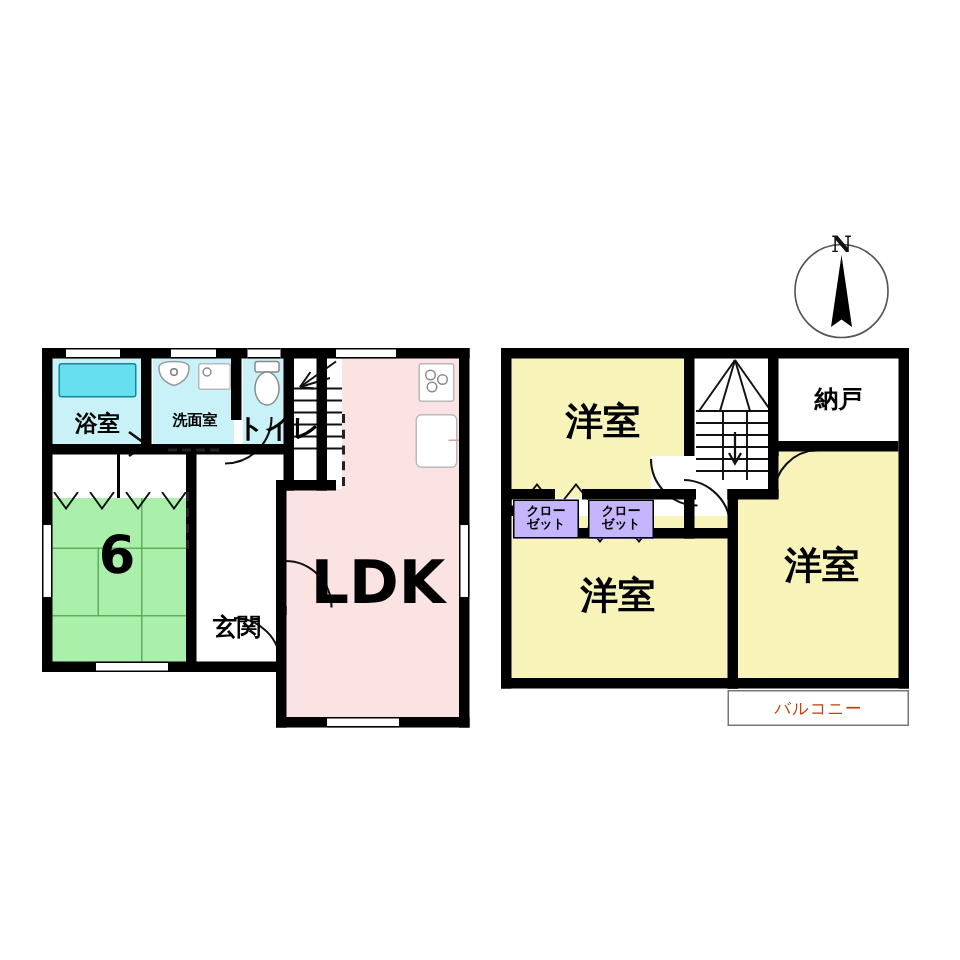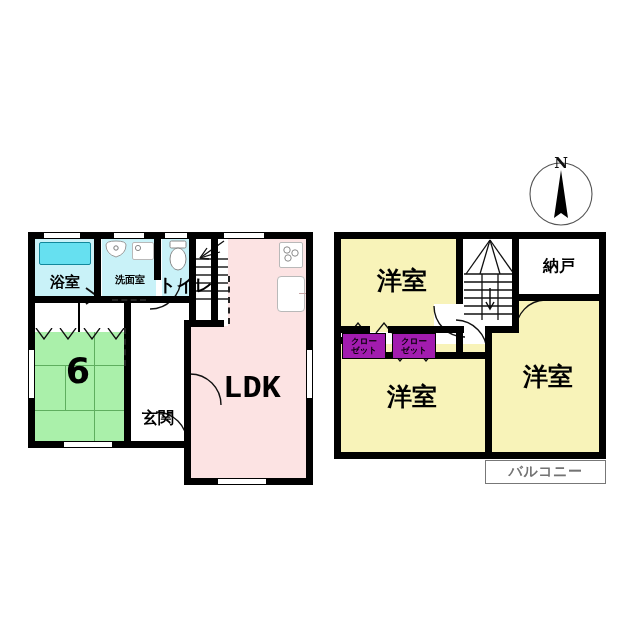--- a/index.html
+++ b/index.html
@@ -36,26 +36,26 @@
   .c-green{background:#aaf0aa;}
   .c-cyan{background:#c9f2f8;}
   .c-yellow{background:#f8f3b9;}
   .c-white{background:#ffffff;}
 
   .tatami-line{position:absolute;background:#5fae5f;}
   .win{position:absolute;box-sizing:border-box;background:#fff;border-top:1.6px solid #000;border-bottom:1.6px solid #000;}
   .win-v{position:absolute;box-sizing:border-box;background:#fff;border-left:1.6px solid #000;border-right:1.6px solid #000;}
   .dash{position:absolute;border-left:2px dashed #222;}
   .dash-h{position:absolute;border-top:2px dashed #222;}
-  .closet-box{position:absolute;box-sizing:border-box;background:#a21caf;border:1.5px solid #000;
+  .closet-box{position:absolute;box-sizing:border-box;background:#c4b5fd;border:1.5px solid #000;
     display:flex;flex-direction:column;align-items:center;justify-content:center;text-align:center;}
   .closet-box span{font-size:8.5px;font-weight:bold;line-height:9.5px;color:#000;}
   .balcony{position:absolute;box-sizing:border-box;background:#fff;border:1.4px solid #777;
     display:flex;align-items:center;justify-content:center;}
-  .balcony span{font-size:14px;font-weight:bold;color:#737373;letter-spacing:0.5px;}
+  .balcony span{font-size:11px;font-weight:normal;color:#c2410c;letter-spacing:0.5px;}
 </style>
 </head>
 <body>
 
 <div id="stage">
 
 
   <div id="compass" class="abs">
     <svg width="76" height="76" viewBox="0 0 76 76">
       <circle cx="38" cy="38" r="31" fill="#ffffff" stroke="#555" stroke-width="1.1"></circle>
@@ -166,21 +166,21 @@
     <div class="win" style="left:36px;top:209px;width:48px;height:7px;"></div>
     <div class="win" style="left:190px;top:246px;width:48px;height:7px;"></div>
     <div class="dash-h" style="left:84px;top:67px;width:34px;"></div>
     <div class="dash" style="left:96px;top:96px;height:38px;"></div>
 
     <div class="lbl" style="left:8px;top:41px;width:58px;font-size:15px;">浴室</div>
     <div class="lbl" style="left:74px;top:41px;width:56px;font-size:10px;">洗面室</div>
     <div class="lbl" style="left:130px;top:41px;width:36px;font-size:18px;text-align:right;">トイレ</div>
     <div class="lbl" style="left:28px;top:122px;width:44px;font-size:35px;line-height:35px;">6</div>
     <div class="lbl" style="left:101px;top:176px;width:58px;font-size:16px;">玄関</div>
-    <div class="lbl" style="left:178px;top:138px;width:92px;font-size:32px;line-height:38px;font-family:Liberation Mono, monospace;">LDK</div>
+    <div class="lbl" style="left:178px;top:138px;width:92px;font-size:40px;line-height:38px;">LDK</div>
   </div>
 
   <div class="plan" id="plan2" style="left:334px;top:232px;width:272px;height:253px;">
 
     <div class="room c-yellow" style="left:6px;top:6px;width:122px;height:94px;"></div>
     <div class="room c-white" style="left:128px;top:6px;width:56px;height:94px;"></div>
     <div class="room c-white" style="left:184px;top:6px;width:82px;height:62px;"></div>
     <div class="room c-yellow" style="left:184px;top:62px;width:82px;height:38px;"></div>
     <div class="room c-white" style="left:100px;top:72px;width:84px;height:48px;"></div>
     <div class="room c-yellow" style="left:6px;top:112px;width:146px;height:108px;"></div>

